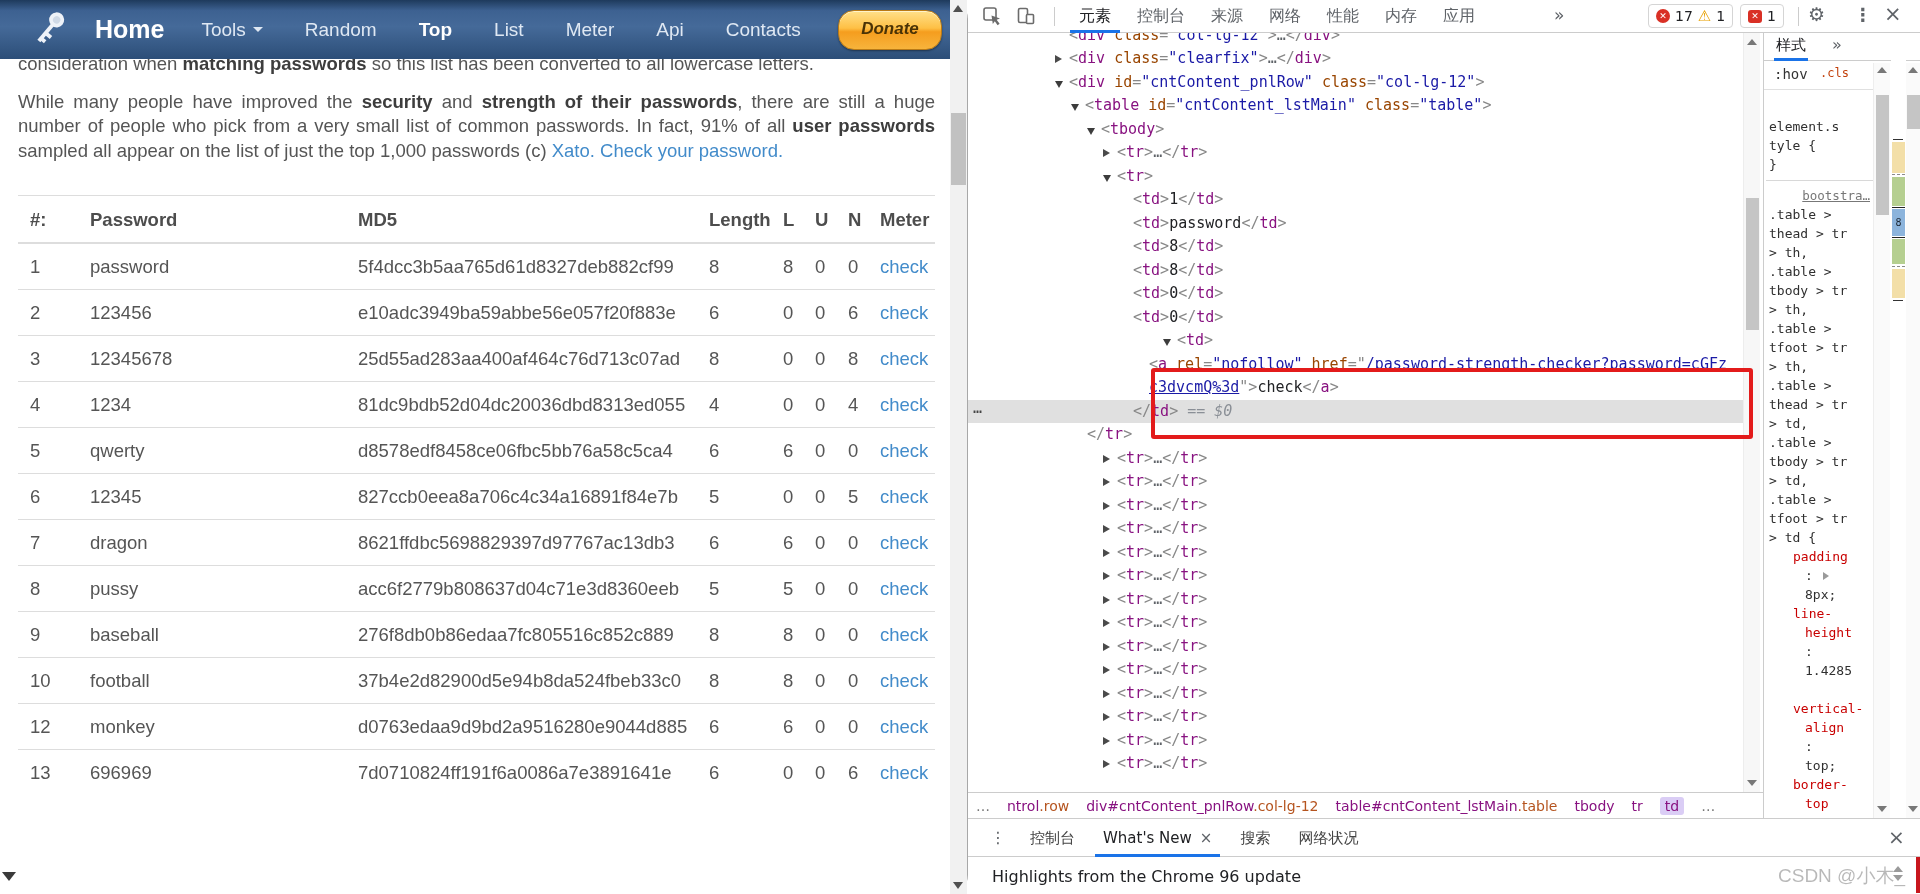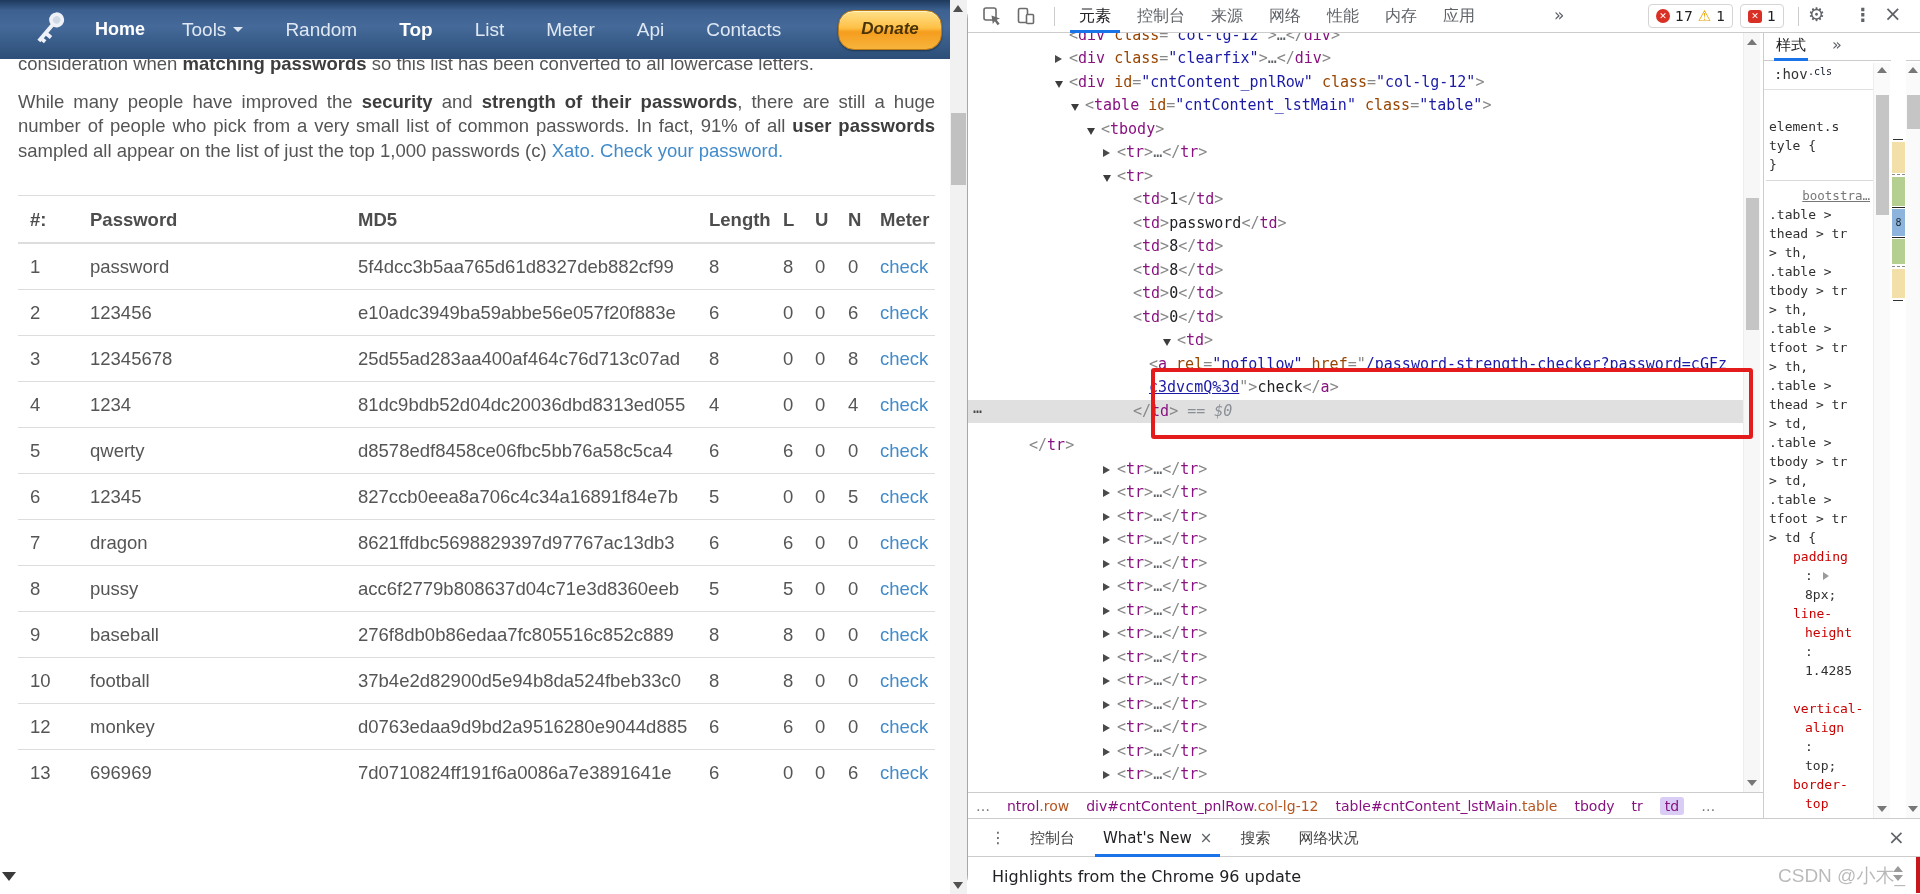--- a/index.html
+++ b/index.html
@@ -6,21 +6,21 @@
   body{width:1920px;height:894px;position:relative;overflow:hidden;background:#fff;
        font-family:"Liberation Sans",sans-serif;}
   
   #webpage{position:absolute;left:0;top:0;width:950px;height:894px;background:#fff;overflow:hidden;}
   #navbar{position:absolute;left:0;top:0;width:950px;height:59px;
           background:linear-gradient(180deg,#1e3a5c 0%,#3d6191 18%,#456a99 45%,#2c4e78 100%);}
   #key-icon{position:absolute;left:28px;top:8px;width:42px;height:42px;}
   #nav-items{position:absolute;left:74px;top:0;height:59px;display:flex;align-items:center;}
   .nav-item{padding:0 21px;color:#dfe8f3;font-size:19px;cursor:pointer;display:flex;align-items:center;gap:7px;}
   .nav-item.bold{color:#fff;font-weight:bold;}
-  .nav-item:first-child{font-size:18px;padding-right:16px;}
+  .nav-item:first-child{font-size:25px;padding-right:16px;}
   .caret{width:0;height:0;border-left:5px solid transparent;border-right:5px solid transparent;border-top:5px solid #dfe8f3;display:inline-block;}
   #donate-btn{position:absolute;left:838px;top:10px;width:102px;height:38px;border-radius:16px;
       background:linear-gradient(180deg,#ffe08a 0%,#fec045 45%,#f59d1e 55%,#f7b43c 100%);
       border:1px solid #b97a16;box-shadow:0 1px 2px rgba(0,0,0,.4), inset 0 1px 0 #fff3c9;
       color:#4a3306;font-weight:bold;font-style:italic;font-size:17px;text-align:center;line-height:36px;cursor:pointer;}
   #article{padding:3px 15px 0 18px;color:#555;font-size:18.5px;line-height:24.5px;text-align:justify;}
   #article p{margin:0 0 13px 0;}
   #article b{color:#3d3d3d;}
   .plink{color:#428bca;cursor:pointer;}
   #pwd-table{margin-left:18px;margin-top:32px;border-collapse:collapse;table-layout:fixed;width:917px;
@@ -81,21 +81,21 @@
   
   #side-sep{position:absolute;left:795px;top:33px;width:1px;height:785px;background:#ccc;}
   
   #styles-pane{position:absolute;left:796px;top:33px;width:157px;height:785px;background:#fff;overflow:hidden;}
   #styles-header{position:absolute;left:0;top:0;width:157px;height:28px;border-bottom:1px solid #ccc;box-sizing:border-box;}
   #styles-tab{position:absolute;left:12px;top:3px;font-size:15px;color:#202124;cursor:pointer;}
   #styles-tab::after{content:"";position:absolute;left:-2px;right:-2px;bottom:-6px;height:3px;background:#1a73e8;}
   #styles-more{position:absolute;left:68px;top:2px;font-size:16px;color:#5f6368;cursor:pointer;}
   #styles-filter{position:absolute;left:0;top:28px;width:109px;height:29px;border-bottom:1px solid #e0e0e0;box-sizing:border-box;}
   #hov-btn{position:absolute;left:10px;top:5px;font-size:14px;color:#333;font-family:"DejaVu Sans Mono",monospace;cursor:pointer;}
-  #cls-btn{position:absolute;left:44px;top:5px;font-size:10px;color:#0f172a;font-family:"DejaVu Sans Mono",monospace;cursor:pointer;}
+  #cls-btn{position:absolute;left:56px;top:5px;font-size:12px;color:#c2410c;font-family:"DejaVu Sans Mono",monospace;cursor:pointer;}
   #rules{position:absolute;left:5px;top:84px;width:101px;font-family:"DejaVu Sans Mono",monospace;font-size:13px;}
   .sline{height:19px;line-height:19px;white-space:pre;color:#303030;}
   .sline.prop{color:#c80000;}
   .sline.link{text-align:right;color:#777;text-decoration:underline;font-size:12.5px;}
   .sline.hr{height:0;border-top:1px solid #d8d8d8;margin:6px -3px 5px -3px;}
   .sline.blank{height:19px;}
   .s-ind1{padding-left:24px;}
   .s-ind2{padding-left:36px;}
   .tri-r{display:inline-block;width:0;height:0;border-left:6px solid #9a9a9a;border-top:4px solid transparent;border-bottom:4px solid transparent;margin-left:2px;}
   
@@ -390,21 +390,21 @@
         <div class="ln" style="padding-left: 165px;"><span class="tk-p">&lt;</span><span class="tk-g">td</span><span class="tk-p">&gt;</span><span class="tk-x">1</span><span class="tk-p">&lt;/</span><span class="tk-g">td</span><span class="tk-p">&gt;</span></div>
         <div class="ln" style="padding-left: 165px;"><span class="tk-p">&lt;</span><span class="tk-g">td</span><span class="tk-p">&gt;</span><span class="tk-x">password</span><span class="tk-p">&lt;/</span><span class="tk-g">td</span><span class="tk-p">&gt;</span></div>
         <div class="ln" style="padding-left: 165px;"><span class="tk-p">&lt;</span><span class="tk-g">td</span><span class="tk-p">&gt;</span><span class="tk-x">8</span><span class="tk-p">&lt;/</span><span class="tk-g">td</span><span class="tk-p">&gt;</span></div>
         <div class="ln" style="padding-left: 165px;"><span class="tk-p">&lt;</span><span class="tk-g">td</span><span class="tk-p">&gt;</span><span class="tk-x">8</span><span class="tk-p">&lt;/</span><span class="tk-g">td</span><span class="tk-p">&gt;</span></div>
         <div class="ln" style="padding-left: 165px;"><span class="tk-p">&lt;</span><span class="tk-g">td</span><span class="tk-p">&gt;</span><span class="tk-x">0</span><span class="tk-p">&lt;/</span><span class="tk-g">td</span><span class="tk-p">&gt;</span></div>
         <div class="ln" style="padding-left: 165px;"><span class="tk-p">&lt;</span><span class="tk-g">td</span><span class="tk-p">&gt;</span><span class="tk-x">0</span><span class="tk-p">&lt;/</span><span class="tk-g">td</span><span class="tk-p">&gt;</span></div>
         <div class="ln" style="padding-left: 165px; margin-left: 44px;"><span class="ar o" style="left: 151px;"></span><span class="tk-p">&lt;</span><span class="tk-g">td</span><span class="tk-p">&gt;</span></div>
         <div class="ln" style="padding-left: 181px;"><span class="tk-p">&lt;</span><span class="tk-g">a</span><span class="tk-x"> </span><span class="tk-a">rel</span><span class="tk-p">=</span><span class="tk-v">"nofollow"</span><span class="tk-x"> </span><span class="tk-a">href</span><span class="tk-p">="</span><span class="tk-l">/password-strength-checker?password=cGFz</span></div>
         <div class="ln" style="padding-left: 181px;"><span class="tk-l">c3dvcmQ%3d</span><span class="tk-p">"&gt;</span><span class="tk-x">check</span><span class="tk-p">&lt;/</span><span class="tk-g">a</span><span class="tk-p">&gt;</span></div>
         <div class="ln sel" style="padding-left: 165px;"><span class="gut">…</span><span class="tk-p">&lt;/</span><span class="tk-g">td</span><span class="tk-p">&gt;</span><span class="tk-d"> == $0</span></div>
-        <div class="ln" style="padding-left: 61px; margin-top: 11px;"><span class="tk-p">&lt;/</span><span class="tk-g">tr</span><span class="tk-p">&gt;</span></div>
+        <div class="ln" style="padding-left: 119px;"><span class="tk-p">&lt;/</span><span class="tk-g">tr</span><span class="tk-p">&gt;</span></div>
         <div class="ln" style="padding-left: 149px;"><span class="ar c" style="left: 135px;"></span><span class="tk-p">&lt;</span><span class="tk-g">tr</span><span class="tk-p">&gt;</span><span class="tk-e">…</span><span class="tk-p">&lt;/</span><span class="tk-g">tr</span><span class="tk-p">&gt;</span></div>
         <div class="ln" style="padding-left: 149px;"><span class="ar c" style="left: 135px;"></span><span class="tk-p">&lt;</span><span class="tk-g">tr</span><span class="tk-p">&gt;</span><span class="tk-e">…</span><span class="tk-p">&lt;/</span><span class="tk-g">tr</span><span class="tk-p">&gt;</span></div>
         <div class="ln" style="padding-left: 149px;"><span class="ar c" style="left: 135px;"></span><span class="tk-p">&lt;</span><span class="tk-g">tr</span><span class="tk-p">&gt;</span><span class="tk-e">…</span><span class="tk-p">&lt;/</span><span class="tk-g">tr</span><span class="tk-p">&gt;</span></div>
         <div class="ln" style="padding-left: 149px;"><span class="ar c" style="left: 135px;"></span><span class="tk-p">&lt;</span><span class="tk-g">tr</span><span class="tk-p">&gt;</span><span class="tk-e">…</span><span class="tk-p">&lt;/</span><span class="tk-g">tr</span><span class="tk-p">&gt;</span></div>
         <div class="ln" style="padding-left: 149px;"><span class="ar c" style="left: 135px;"></span><span class="tk-p">&lt;</span><span class="tk-g">tr</span><span class="tk-p">&gt;</span><span class="tk-e">…</span><span class="tk-p">&lt;/</span><span class="tk-g">tr</span><span class="tk-p">&gt;</span></div>
         <div class="ln" style="padding-left: 149px;"><span class="ar c" style="left: 135px;"></span><span class="tk-p">&lt;</span><span class="tk-g">tr</span><span class="tk-p">&gt;</span><span class="tk-e">…</span><span class="tk-p">&lt;/</span><span class="tk-g">tr</span><span class="tk-p">&gt;</span></div>
         <div class="ln" style="padding-left: 149px;"><span class="ar c" style="left: 135px;"></span><span class="tk-p">&lt;</span><span class="tk-g">tr</span><span class="tk-p">&gt;</span><span class="tk-e">…</span><span class="tk-p">&lt;/</span><span class="tk-g">tr</span><span class="tk-p">&gt;</span></div>
         <div class="ln" style="padding-left: 149px;"><span class="ar c" style="left: 135px;"></span><span class="tk-p">&lt;</span><span class="tk-g">tr</span><span class="tk-p">&gt;</span><span class="tk-e">…</span><span class="tk-p">&lt;/</span><span class="tk-g">tr</span><span class="tk-p">&gt;</span></div>
         <div class="ln" style="padding-left: 149px;"><span class="ar c" style="left: 135px;"></span><span class="tk-p">&lt;</span><span class="tk-g">tr</span><span class="tk-p">&gt;</span><span class="tk-e">…</span><span class="tk-p">&lt;/</span><span class="tk-g">tr</span><span class="tk-p">&gt;</span></div>
         <div class="ln" style="padding-left: 149px;"><span class="ar c" style="left: 135px;"></span><span class="tk-p">&lt;</span><span class="tk-g">tr</span><span class="tk-p">&gt;</span><span class="tk-e">…</span><span class="tk-p">&lt;/</span><span class="tk-g">tr</span><span class="tk-p">&gt;</span></div>

